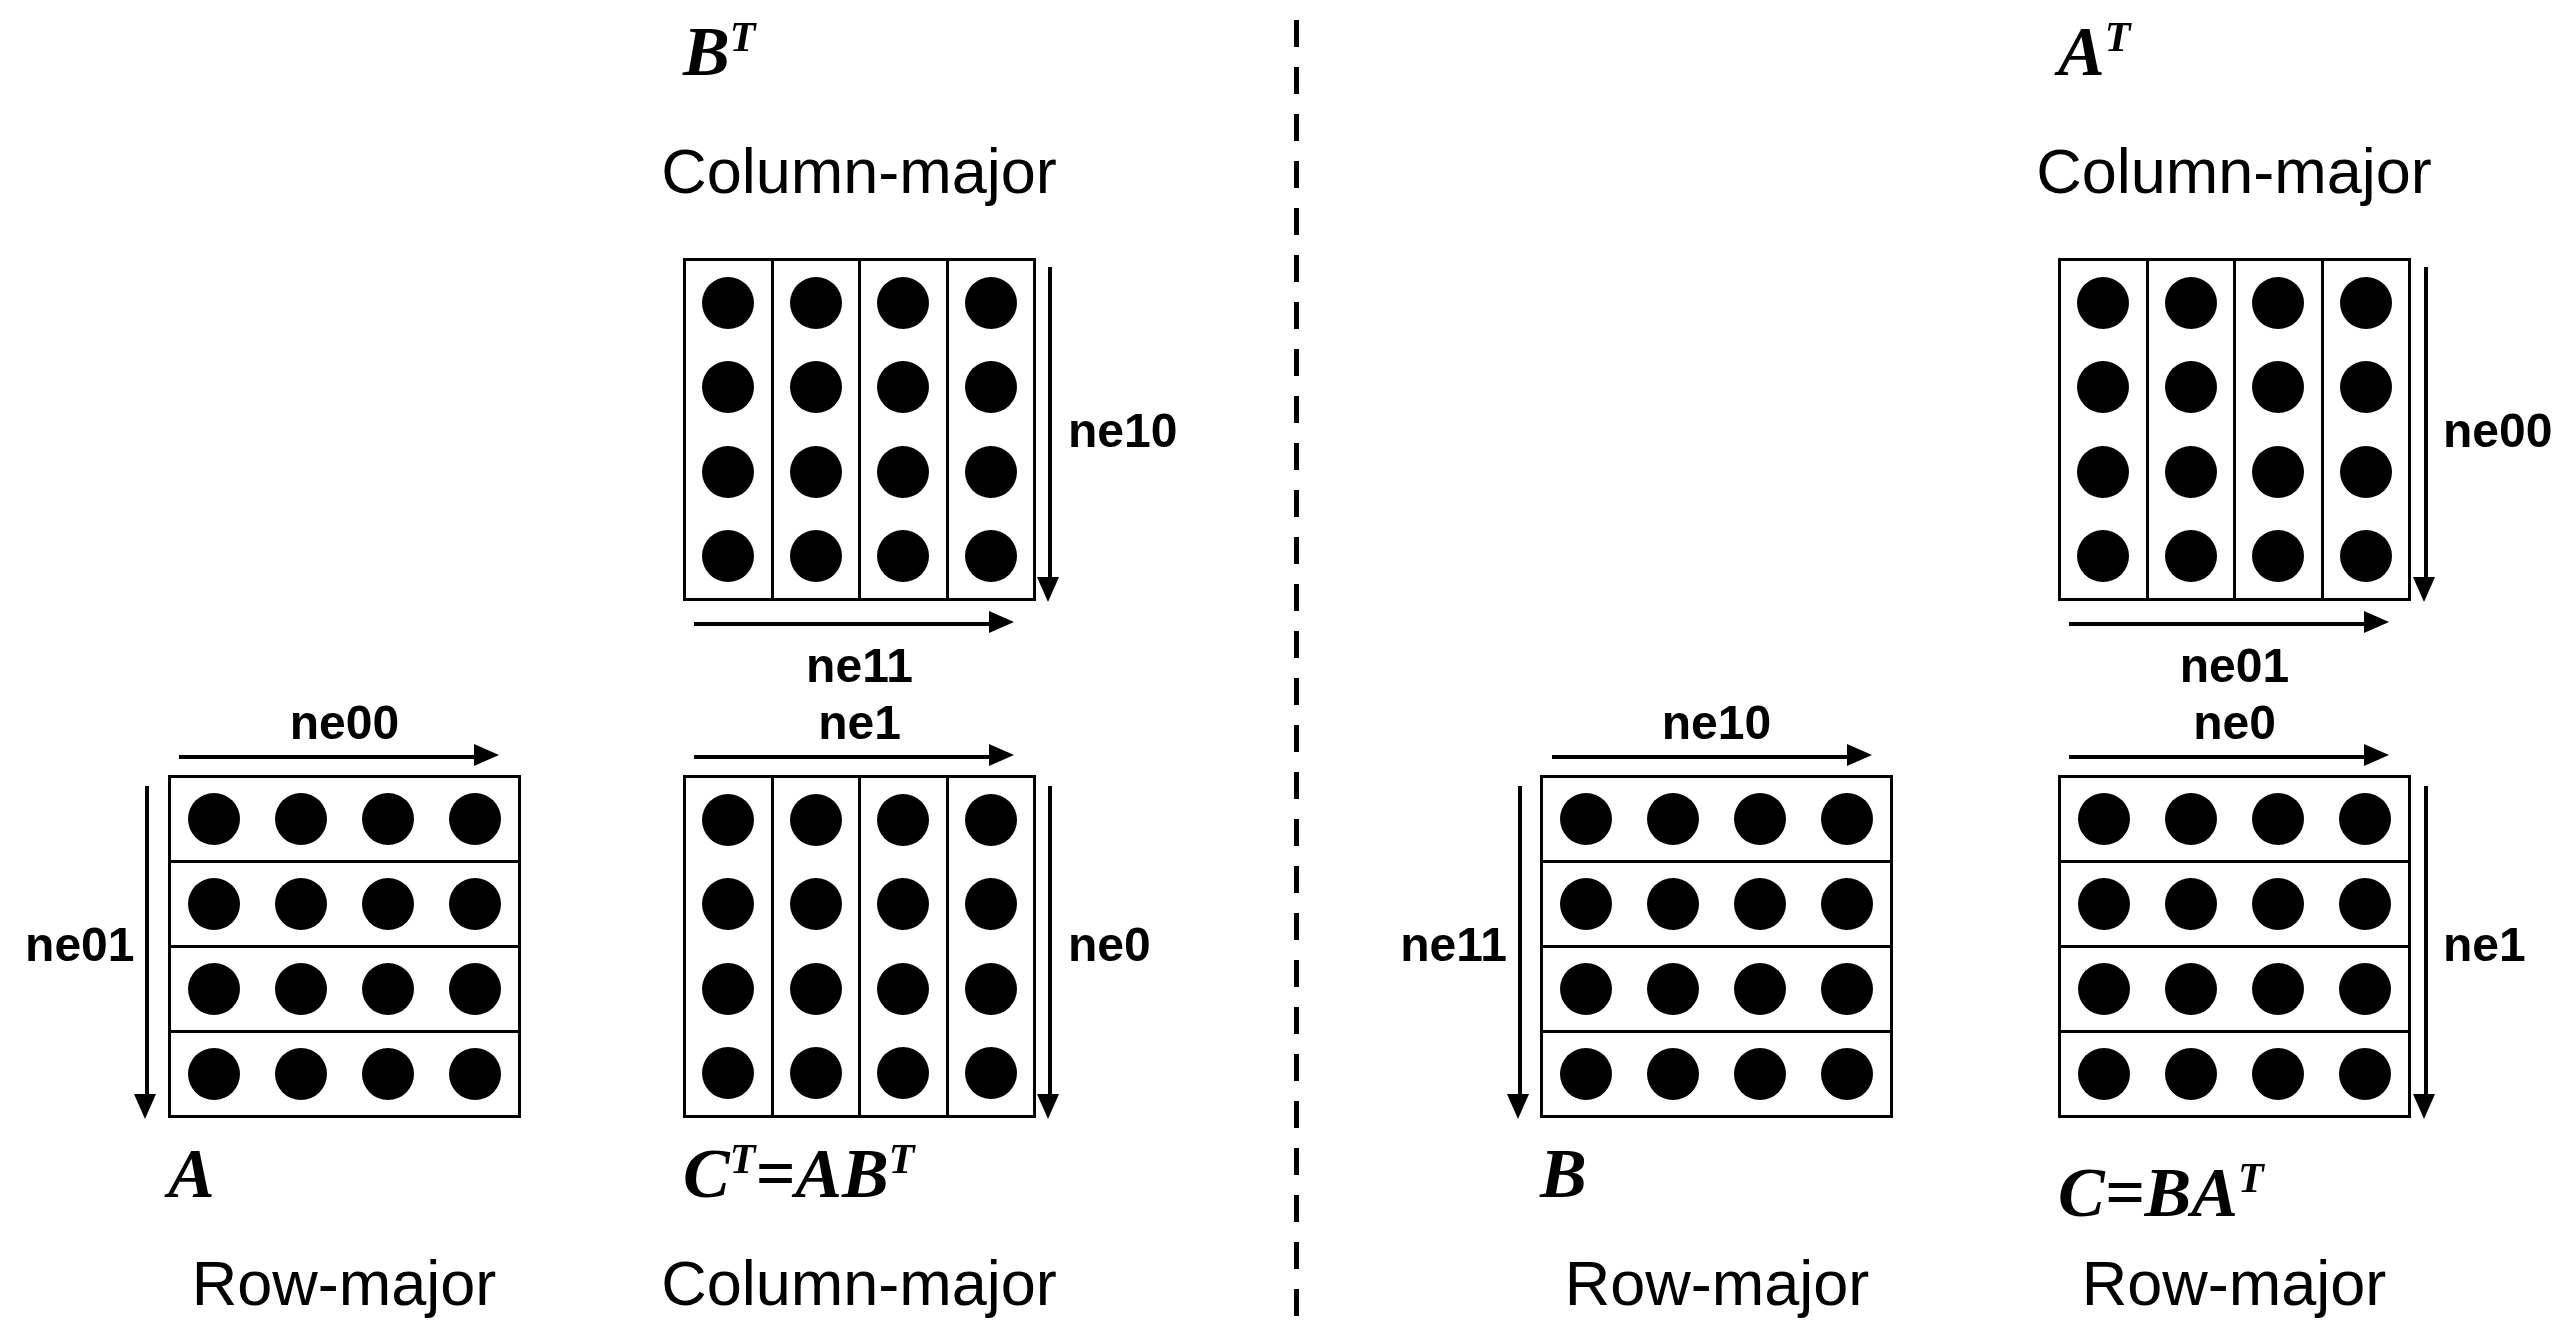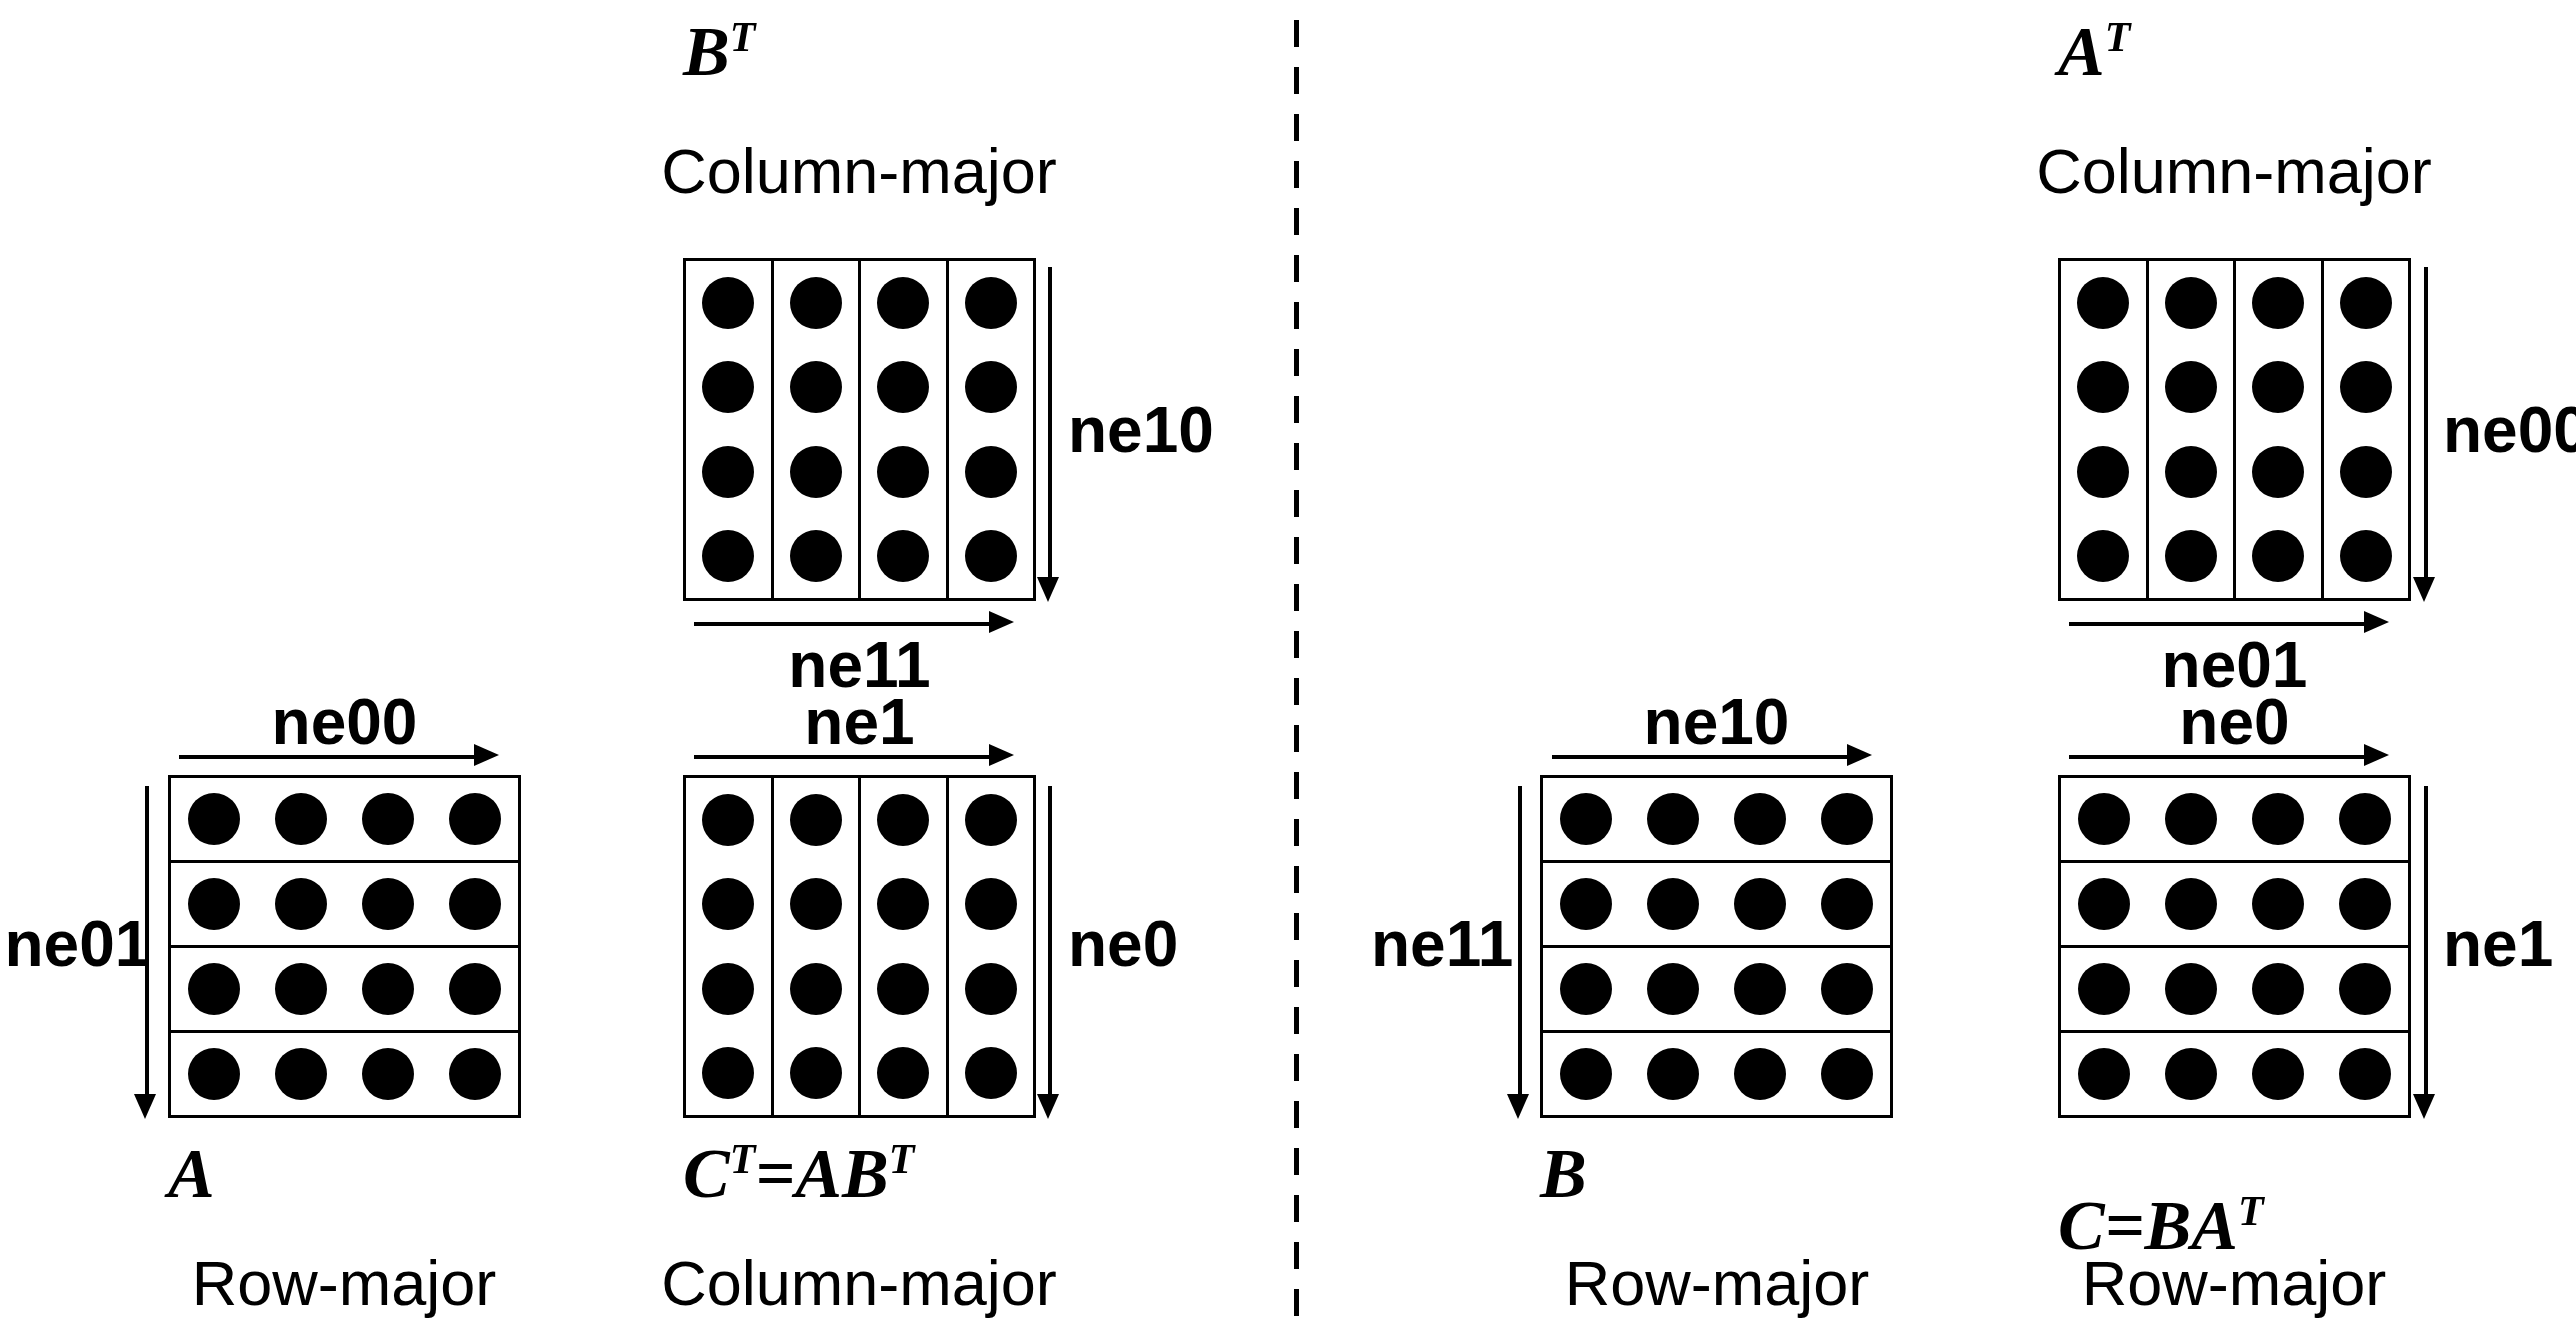--- a/index.html
+++ b/index.html
@@ -31,21 +31,21 @@
     font-size: 63px;
     font-weight: 400;
     height: 76px;
     line-height: 76px;
     text-align: center;
     white-space: nowrap;
   }
   .ne-label {
     position: absolute;
     font-family: "Liberation Sans", sans-serif;
-    font-size: 64px;
+    font-size: 48px;
     font-weight: 700;
     height: 65px;
     line-height: 65px;
     white-space: nowrap;
   }
   .ne-center { text-align: center; }
   .ne-left   { text-align: left; }
   .ne-right  { text-align: right; }
 
   
@@ -289,17 +289,17 @@
       </div>
       <div class="strip">
         <div class="dot"></div>
         <div class="dot"></div>
         <div class="dot"></div>
         <div class="dot"></div>
       </div>
     </div>
   <div class="arrow-d" style="left:2424px; top:786px; height:309px;"></div>
   <div class="ne-label ne-left" style="left:2443px; top:912px; width:133px;">ne1</div>
-  <div class="formula" style="left:2058px; top:1183px; width:353px;"><span>C=BA</span><sup>T</sup></div>
+  <div class="formula" style="left:2058px; top:1150px; width:353px;"><span>C=BA</span><sup>T</sup></div>
   <div class="major-label" style="left:1977px; top:1245px; width:514px;">Row-major</div>
 
 </div>
 
 
 </body></html>

